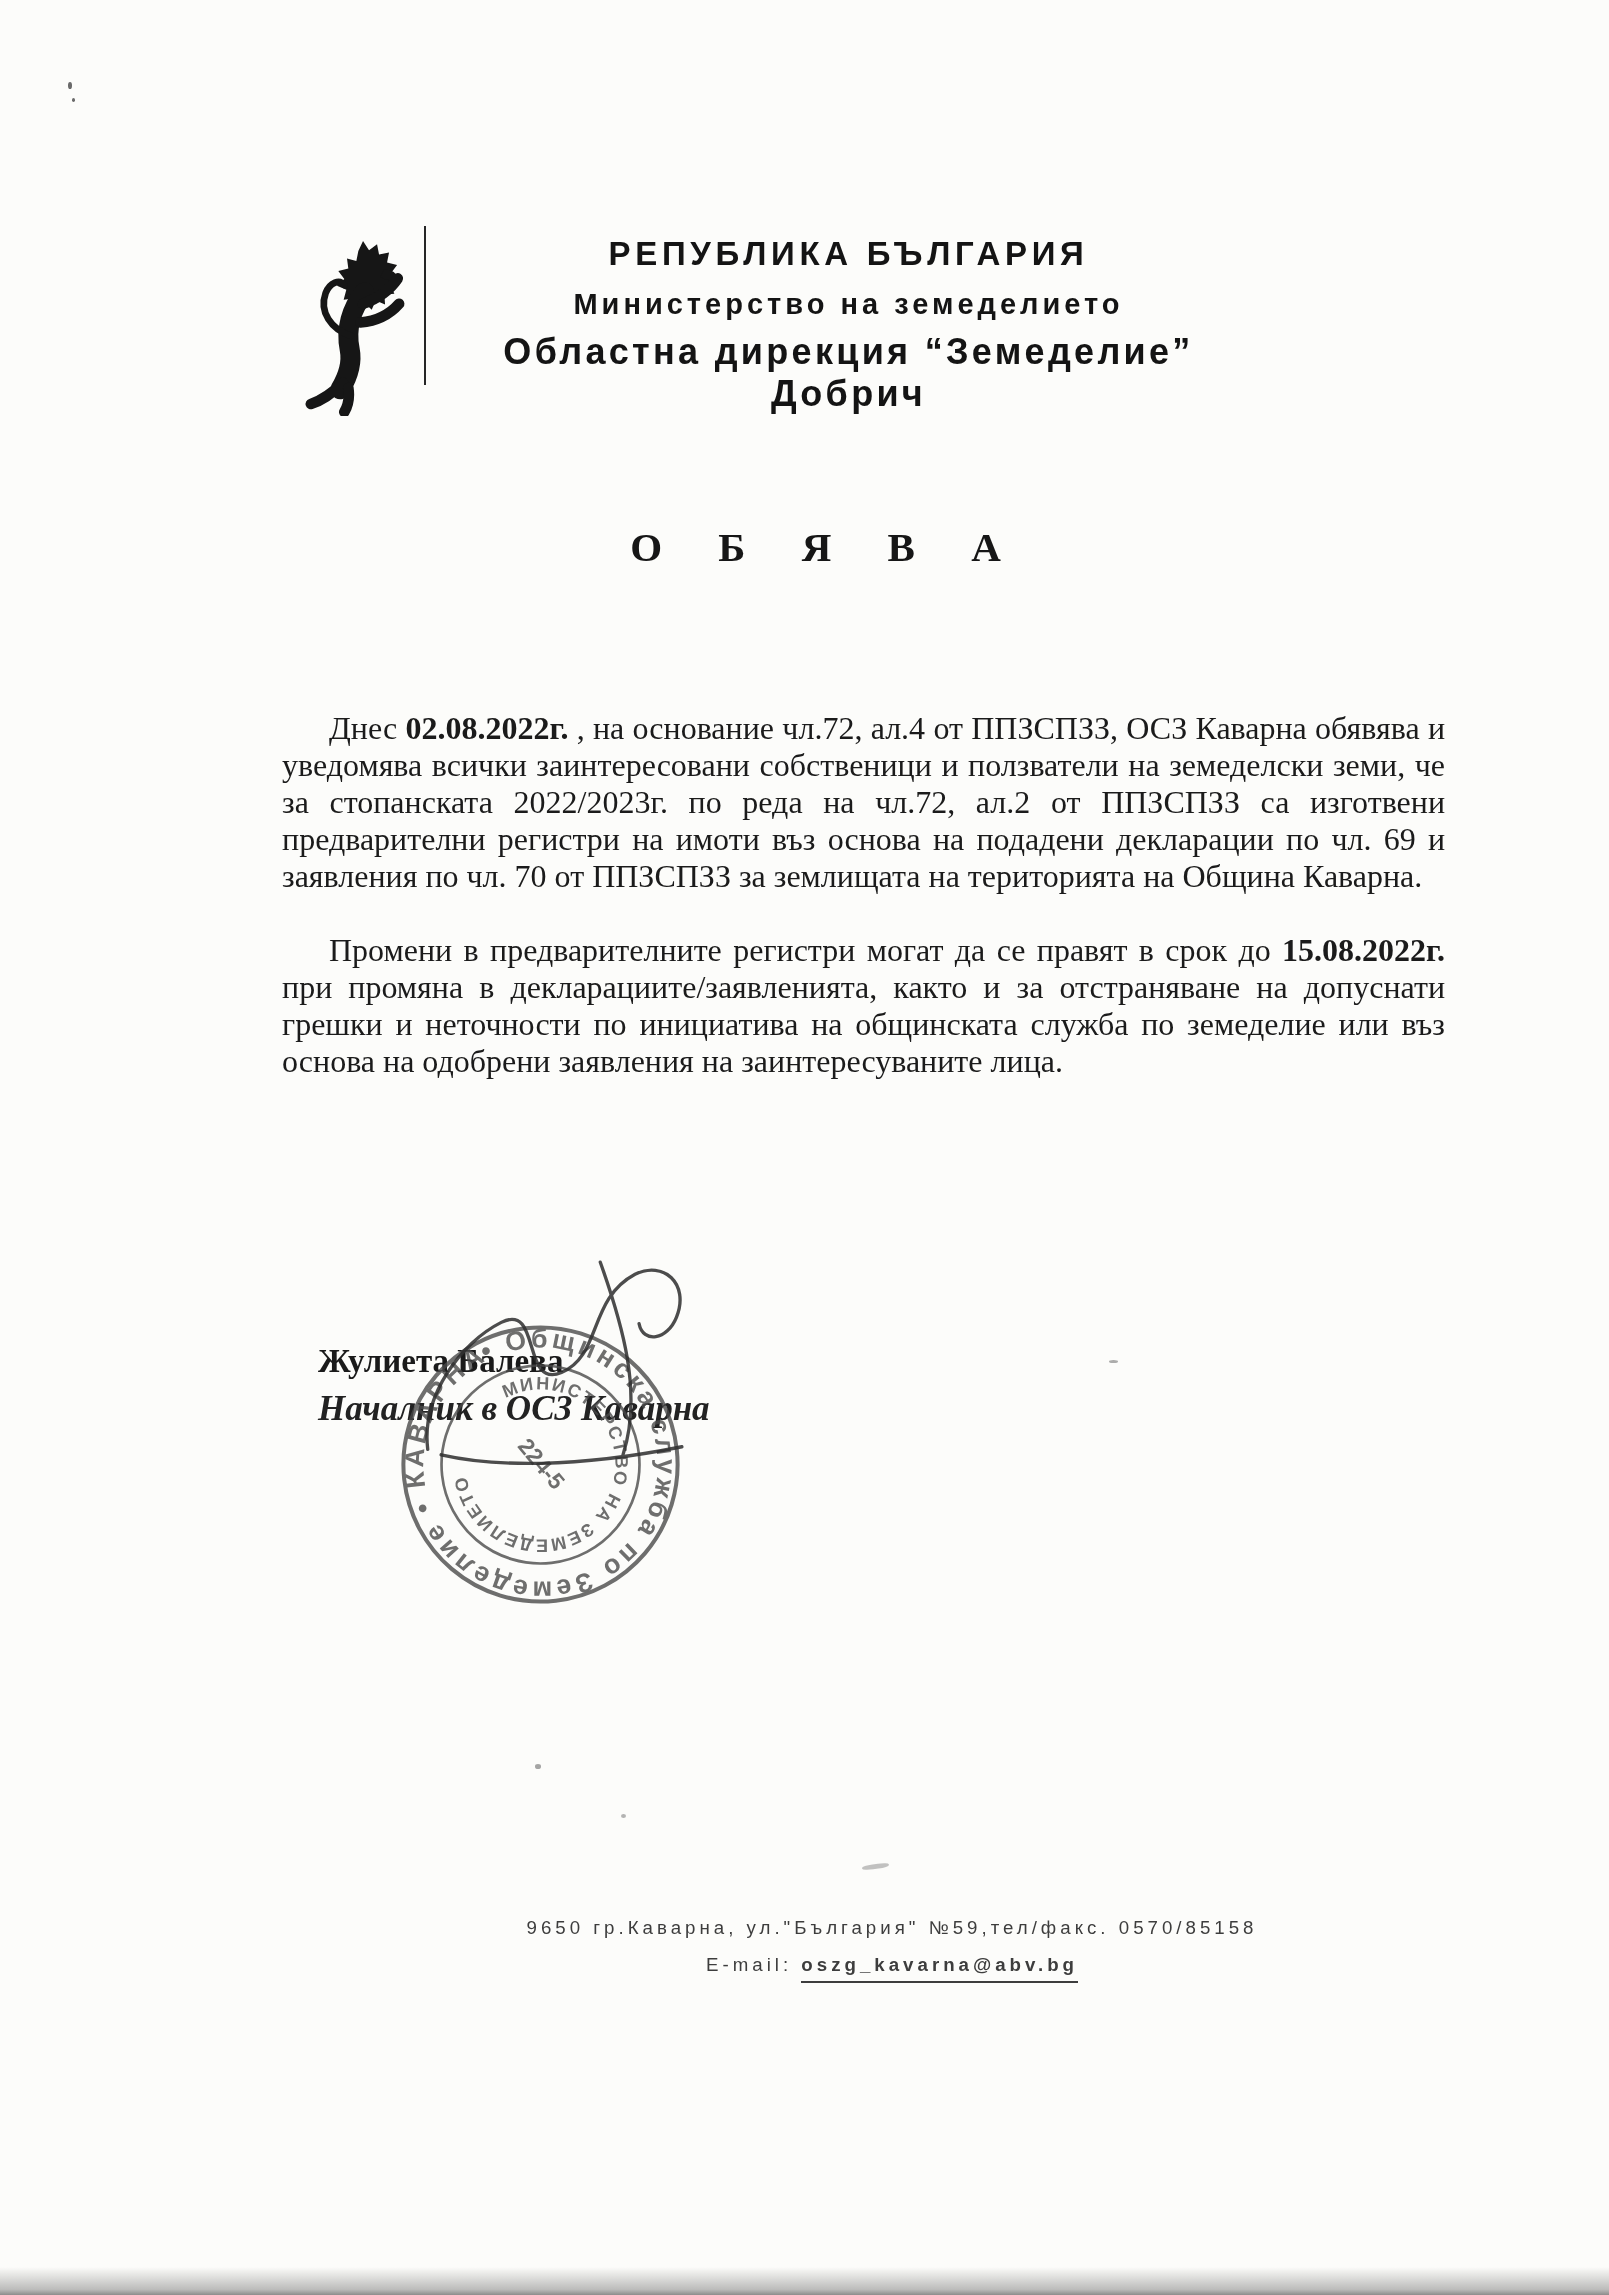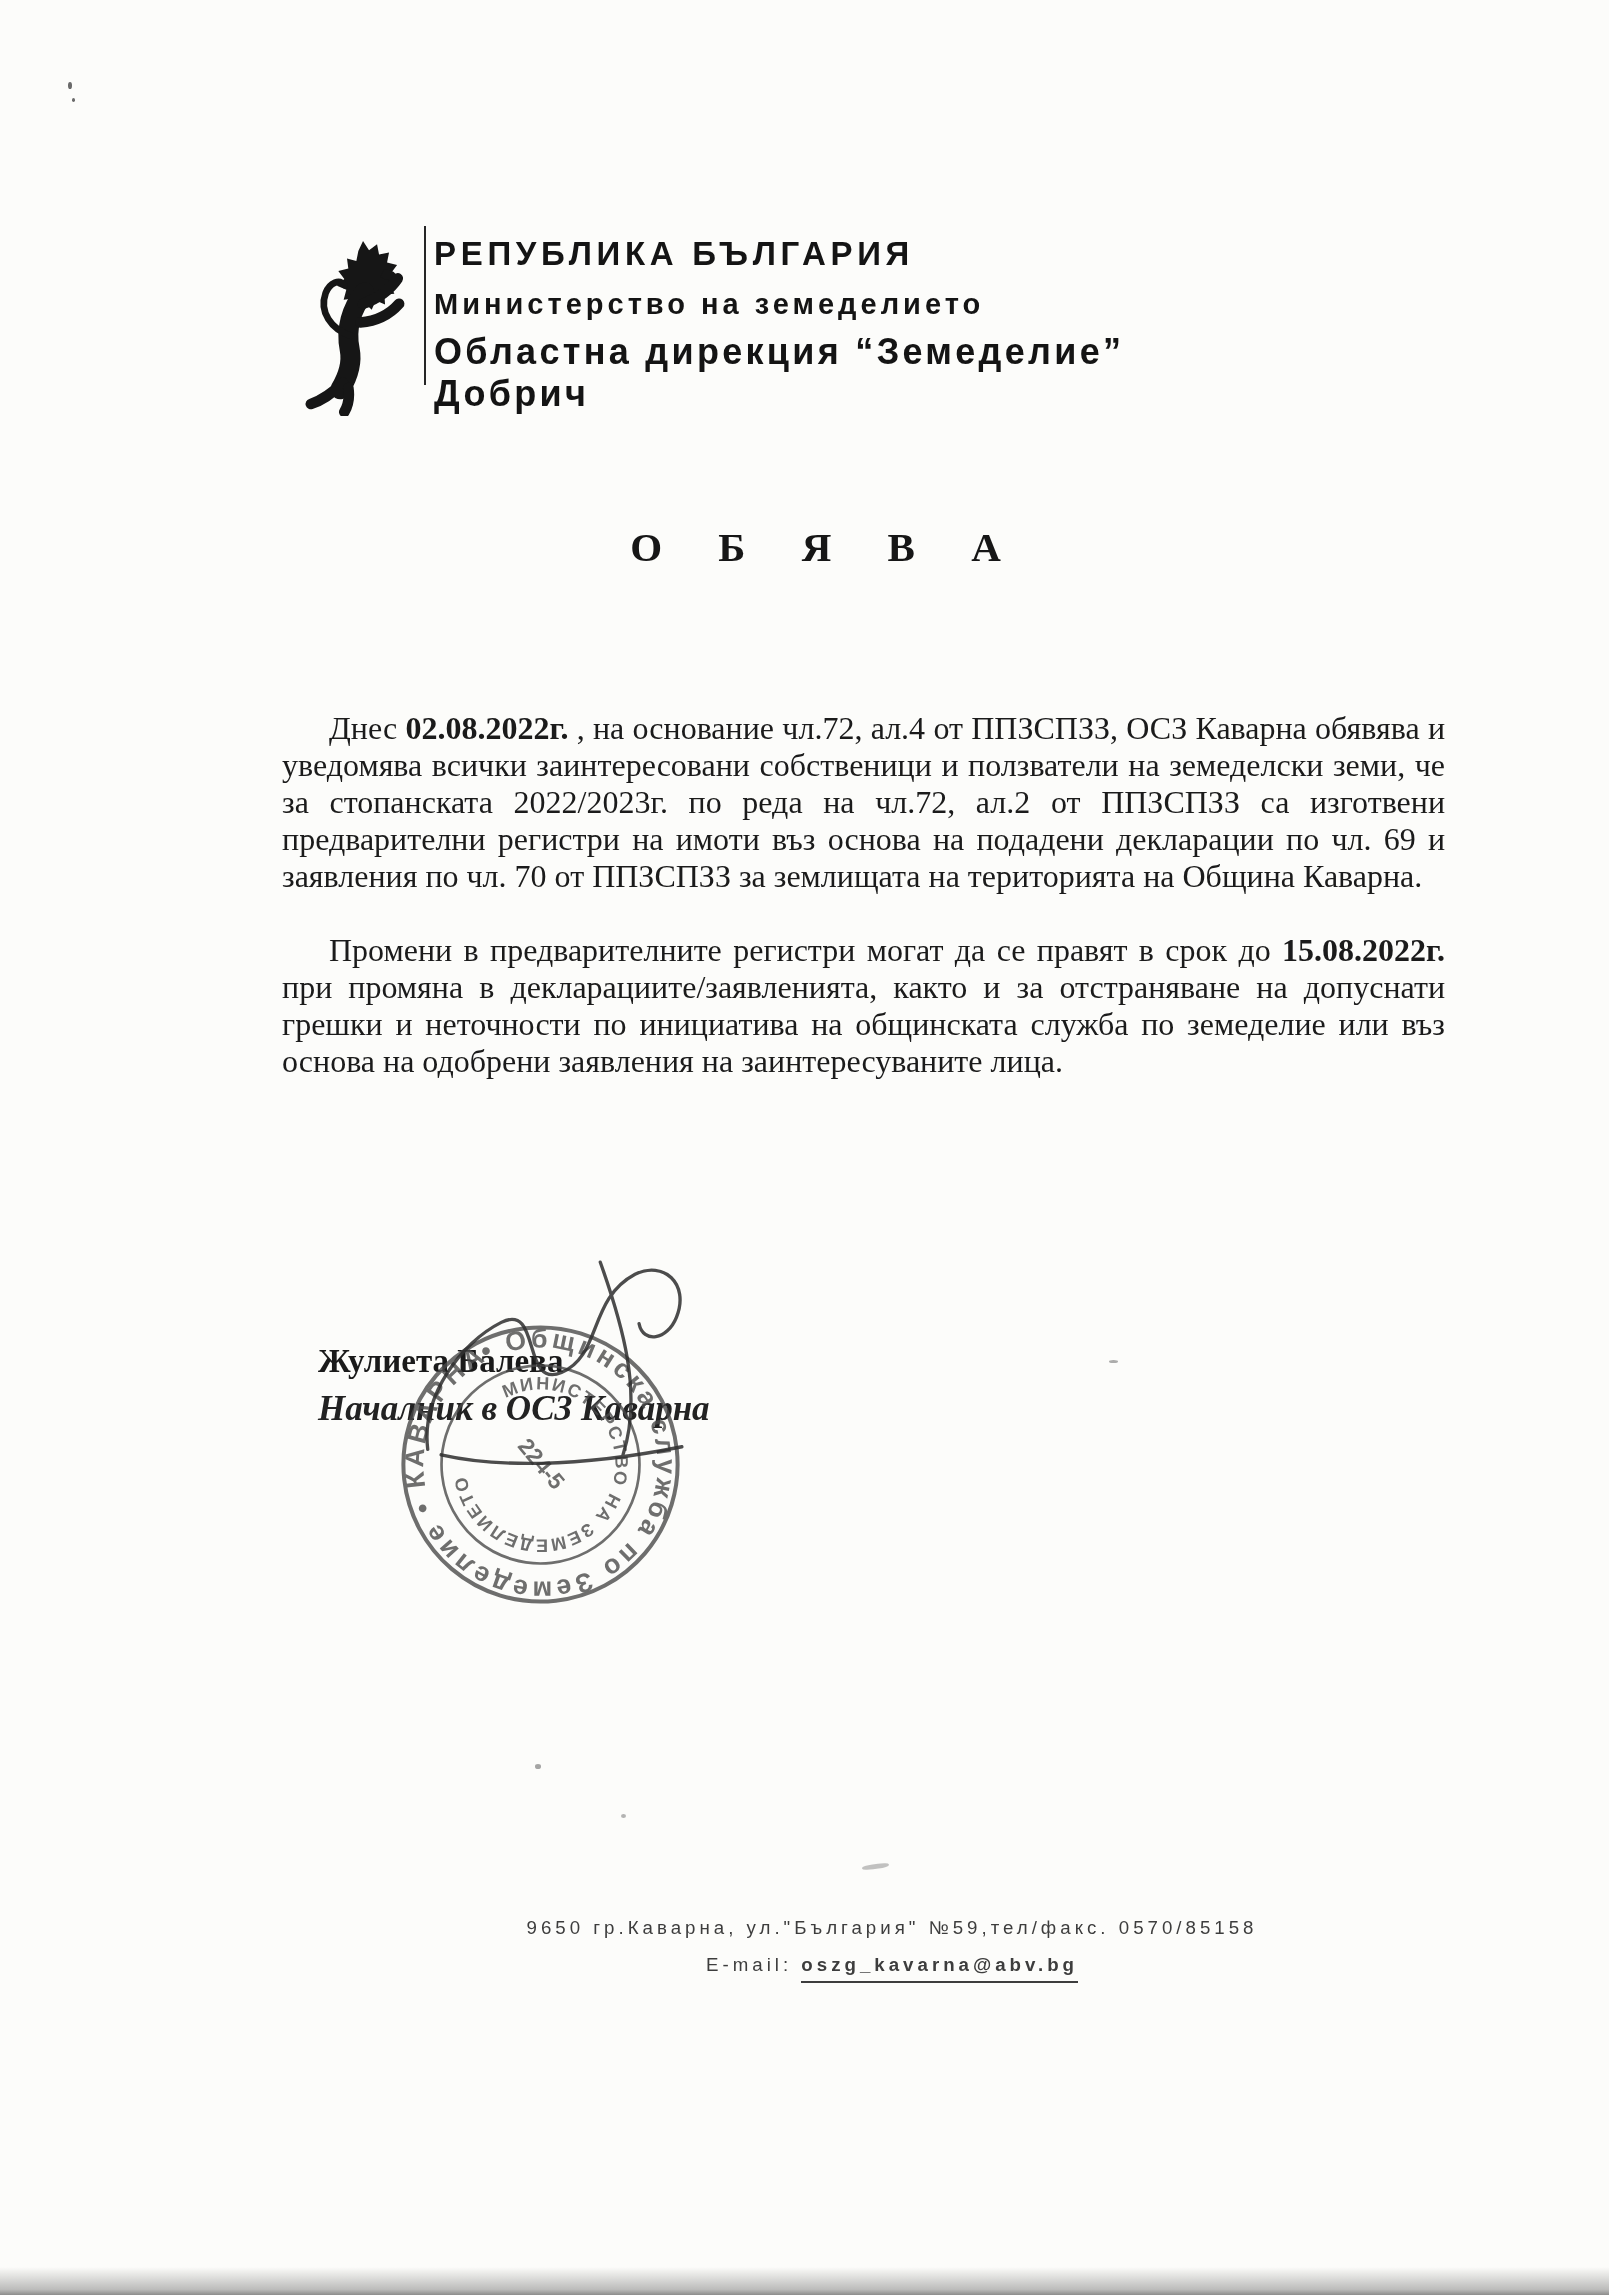--- a/index.html
+++ b/index.html
@@ -15,21 +15,21 @@
   .page { position: absolute; inset: 0; }
 
   
   .coa { position: absolute; left: 284px; top: 229px; }
   .vline {
     position: absolute; left: 424px; top: 226px;
     width: 2px; height: 159px; background: #262626;
   }
   .header-text {
     position: absolute; left: 434px; top: 235px; width: 829px;
-    text-align: left;
+    text-align: center;
     font-family: "Liberation Sans", sans-serif;
     font-weight: bold; color: #141414;
   }
   .h-country   { font-size: 33px; letter-spacing: 4.7px; margin-bottom: 14.7px; }
   .h-ministry  { font-size: 29px; letter-spacing: 4px; margin-bottom: 10.7px; }
   .h-directorate { font-size: 36px; letter-spacing: 3.3px; margin-bottom: 10.7px; }
   .h-service   { font-size: 29px; letter-spacing: 3.3px; }
 
   
   .doc-title {

